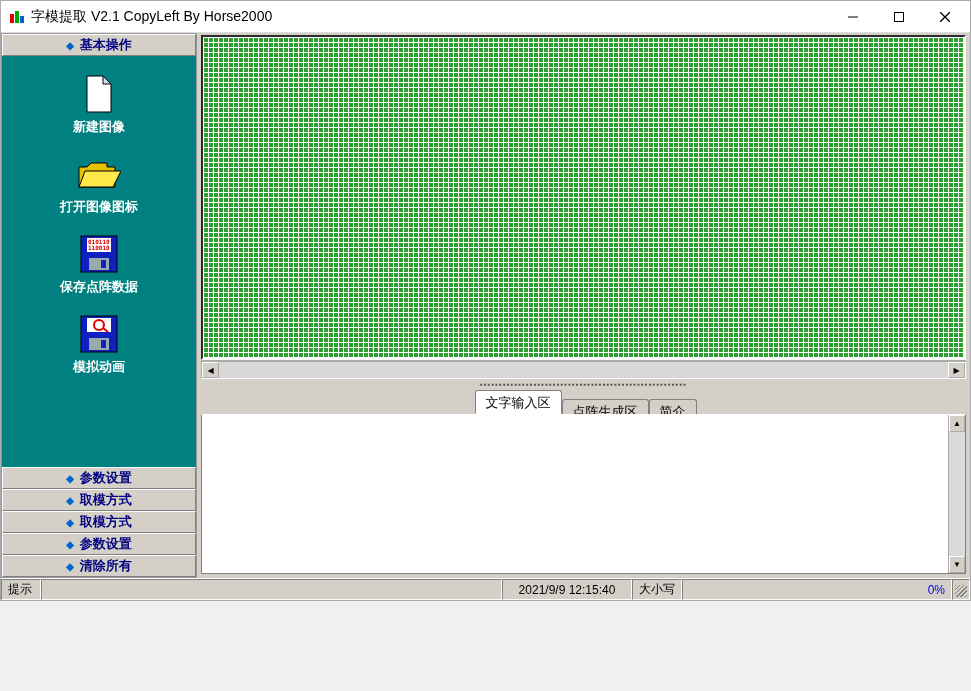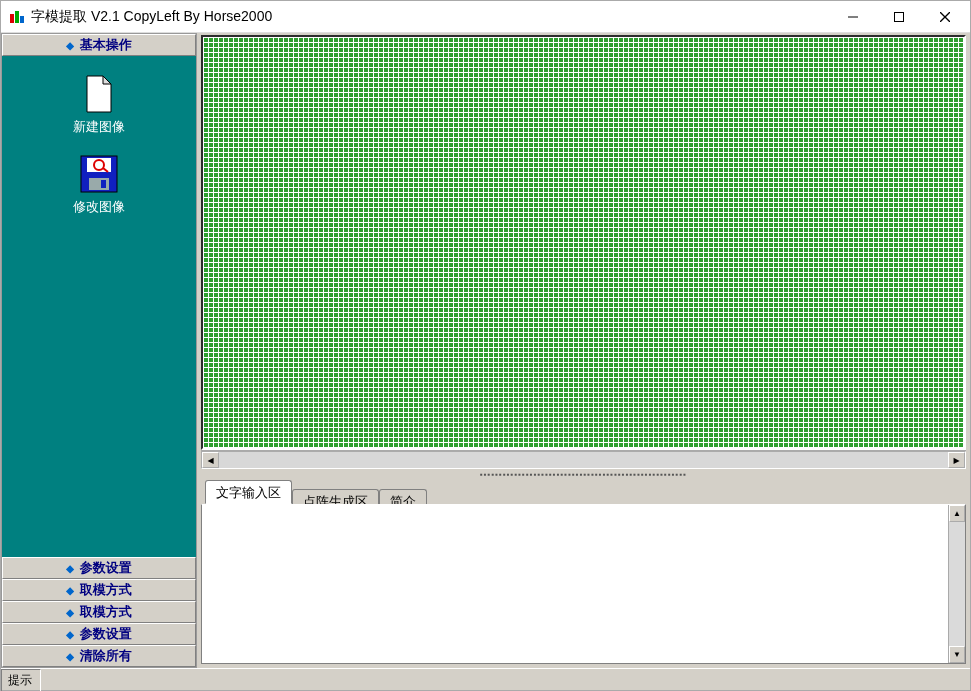--- a/index.html
+++ b/index.html
@@ -1,53 +1,53 @@
 <!DOCTYPE html>
 <html><head>
 <meta charset="utf-8">
 <style>
 * { margin: 0; padding: 0; box-sizing: border-box; }
 body { font-family: "Microsoft YaHei", SimSun, sans-serif; font-size: 12px; background: #f0f0f0; width: 971px; height: 691px; overflow: hidden; }
-.window { width: 971px; height: 691px; background: #fff; display: flex; flex-direction: column; border: 1px solid #aaa; }
+.window { width: 971px; height: 601px; background: #fff; display: flex; flex-direction: column; border: 1px solid #aaa; }
 .titlebar { height: 32px; background: #fff; display: flex; align-items: center; padding: 0 2px 0 8px; border-bottom: 1px solid #ddd; }
 .titlebar .app-icon { width: 16px; height: 16px; margin-right: 6px; }
 .titlebar .title-text { flex: 1; font-size: 14px; color: #000; }
 .titlebar .wbtn { width: 46px; height: 30px; display: flex; align-items: center; justify-content: center; cursor: pointer; }
 .content { flex: 1; display: flex; min-height: 0; }
 .sidebar { width: 196px; background: #008080; display: flex; flex-direction: column; border: 1px solid #999; }
 .side-header { background: #d4d0c8; height: 22px; display: flex; align-items: center; justify-content: center; gap: 6px; border: 1px solid #fff; border-right-color:#808080; border-bottom-color:#808080; font-size: 13px; color: #000080; font-weight: bold; cursor: pointer; }
 .dia { color: #0066cc; font-size: 10px; }
 .side-items { flex: 1; display: flex; flex-direction: column; align-items: center; padding-top: 14px; gap: 4px; }
-.tool-item { display: flex; flex-direction: column; align-items: center; gap: 4px; cursor: pointer; padding: 4px 0 10px 0; }
+.tool-item { display: flex; flex-direction: column; align-items: center; gap: 4px; cursor: pointer; padding: 4px 0 10px 0; font-weight: bold; }
 .tool-item .label { color: #fff; font-size: 13px; }
 .icon-box { width: 48px; height: 40px; display: flex; align-items: center; justify-content: center; }
 .side-bottom { }
 .side-btn { background: #d4d0c8; height: 22px; display: flex; align-items: center; justify-content: center; gap: 6px; border: 1px solid #fff; border-right-color:#808080; border-bottom-color:#808080; font-size: 13px; color: #000080; font-weight: bold; cursor: pointer; }
 .main { flex: 1; display: flex; flex-direction: column; background: #d4d0c8; min-width: 0; }
 .canvas-area { flex: 1.2; padding: 2px 4px 2px 4px; display: flex; flex-direction: column; min-height: 0; }
 .canvas-wrap { flex: 1; border: 2px inset #fff; border-top-color:#808080; border-left-color:#808080; background: #fff; overflow: hidden; position: relative; }
 .grid { position: absolute; inset: 0; 
   background: repeating-linear-gradient(#fff 0 1px, transparent 1px 5px), repeating-linear-gradient(90deg,#fff 0 1px, transparent 1px 5px), #2e9e2e;
   background-blend-mode: normal;
 }
 .hsb-row { height: 18px; display: flex; background: #d4d0c8; border-top: 1px solid #aaa; }
 .scroll-h { flex: 1; height: 18px; background: #d8d8d8; border: 1px inset #fff; position: relative; }
 .scroll-h .arrow { position: absolute; top: 0; width: 17px; height: 16px; background: #d4d0c8; border: 1px outset #fff; display: flex; align-items:center; justify-content:center; font-size:8px; cursor: pointer; }
 .scroll-h .arrow.l { left: 0; } .scroll-h .arrow.r { right: 0; }
 .splitter { height: 8px; display:flex; align-items:center; justify-content:center; color:#555; font-size:8px; letter-spacing:1px; overflow:hidden; cursor: ns-resize; }
 .tabs-area { padding: 2px 4px 4px 4px; display: flex; flex-direction: column; height: 190px; }
-.tabstrip { display: flex; height: 24px; padding-left: 4px; }
+.tabstrip { display: flex; height: 24px; padding-left: 4px; justify-content: center; }
 .tab { padding: 3px 10px 0 10px; background: #d4d0c8; border: 1px solid #808080; border-bottom: none; border-top-left-radius: 3px; border-top-right-radius:3px; font-size: 13px; cursor: pointer; margin-right: 0px; position: relative; top: 9px; background:#d4d0c8; }
 .tab.active { background: #fff; border-bottom: 1px solid #fff; z-index: 2; top: 0; }
 .tab-body { flex: 1; background: #fff; border: 1px solid #808080; border-top-color:#fff; position: relative; }
 .tab-vsb { position: absolute; right: 0; top: 0; bottom: 0; width: 17px; background: #dadada; border-left: 1px solid #aaa; }
 .tab-vsb .arrow { position: absolute; left: 0; width: 16px; height: 17px; background: #d4d0c8; border: 1px outset #fff; display:flex;align-items:center;justify-content:center;font-size:8px; cursor:pointer; }
 .tab-vsb .arrow.u { top: 0; } .tab-vsb .arrow.d { bottom: 0; }
 .tab-body textarea { position: absolute; inset: 0 17px 0 0; border: none; outline: none; resize: none; font-family: inherit; font-size: 13px; padding: 2px; }
-.statusbar { height: 22px; background: #d4d0c8; border-top: 1px solid #fff; display: flex; font-size: 12px; flex-direction: column; }
+.statusbar { height: 22px; background: #d4d0c8; border-top: 1px solid #fff; display: flex; font-size: 12px; }
 .statusbar .cell { border: 1px solid #808080; border-top-color:#808080; border-left-color:#808080; border-right-color:#fff; border-bottom-color:#fff; padding: 2px 6px; display:flex; align-items:center; }
 .statusbar .cell.grow { flex: 1; }
 .statusbar .grip { width: 18px; position: relative; }
 .statusbar .grip::after { content: ""; position: absolute; right: 2px; bottom: 2px; width: 12px; height: 12px;
   background: repeating-linear-gradient(135deg,#808080 0 1px, transparent 1px 3px); }
 </style>
 </head>
 <body>
 
 <div class="window">
@@ -89,34 +89,58 @@
         <div class="tool-item">
           <div class="icon-box">
             <svg width="32" height="40" viewBox="0 0 32 40">
                 <polygon points="4,2 20,2 28,10 28,38 4,38" fill="#fff" stroke="#000"></polygon>
                 <polygon points="20,2 20,10 28,10" fill="#ddd" stroke="#000"></polygon>
               </svg>
           </div>
           <span class="label">新建图像</span>
         </div>
 
-
+        <div class="tool-item">
+          <div class="icon-box">
+            <svg width="44" height="34" viewBox="0 0 44 34">
+                <polygon points="2,10 10,10 14,6 30,6 30,10 38,10 38,30 2,30" fill="#e6c200" stroke="#000"></polygon>
+                <polygon points="8,14 44,14 36,30 2,30" fill="#ffe94a" stroke="#000"></polygon>
+              </svg>
+          </div>
+          <span class="label">打开图像图标</span>
+        </div>
+
+        <div class="tool-item">
+          <div class="icon-box">
+            <svg width="40" height="40" viewBox="0 0 40 40">
+                <rect x="2" y="2" width="36" height="36" fill="#1020c0" stroke="#000"></rect>
+                <rect x="8" y="4" width="24" height="14" fill="#fff"></rect>
+                <g fill="#d00" font-size="6" font-family="monospace">
+                  <text x="9" y="10">010110</text>
+                  <text x="9" y="16">110010</text>
+                </g>
+                <rect x="10" y="24" width="20" height="12" fill="#9aa"></rect>
+                <rect x="22" y="26" width="5" height="8" fill="#1020c0"></rect>
+              </svg>
+          </div>
+          <span class="label">保存点阵数据</span>
+        </div>
 
         <div class="tool-item">
           <div class="icon-box">
             <svg width="40" height="40" viewBox="0 0 40 40">
                 <rect x="2" y="2" width="36" height="36" fill="#1020c0" stroke="#000"></rect>
                 <rect x="8" y="4" width="24" height="14" fill="#fff"></rect>
                 <circle cx="20" cy="11" r="5" fill="none" stroke="#d00" stroke-width="2"></circle>
                 <line x1="24" y1="14" x2="29" y2="18" stroke="#d00" stroke-width="2"></line>
                 <rect x="10" y="24" width="20" height="12" fill="#9aa"></rect>
                 <rect x="22" y="26" width="5" height="8" fill="#1020c0"></rect>
               </svg>
           </div>
-          <span class="label">修改图像</span>
+          <span class="label">模拟动画</span>
         </div>
 
 
       </div>
       <div class="side-bottom">
         <div class="side-btn">
             <span class="dia">◆</span>
             <span>参数设置</span>
           </div>
         <div class="side-btn">
@@ -164,17 +188,18 @@
             <div class="arrow d">▼</div>
           </div>
         </div>
       </div>
     </div>
   </div>
 
   <div class="statusbar">
     <div class="cell" style="width:40px">提示</div>
     <div class="cell grow"></div>
+    <div class="cell" style="width:130px;justify-content:center">2021/9/9 12:15:40</div>
     <div class="cell" style="width:50px;justify-content:center">大小写</div>
     <div class="cell" style="width:270px;justify-content:flex-end;color:#0000ee">0%</div>
     <div class="cell grip"></div>
   </div>
 </div>
 
 </body></html>

